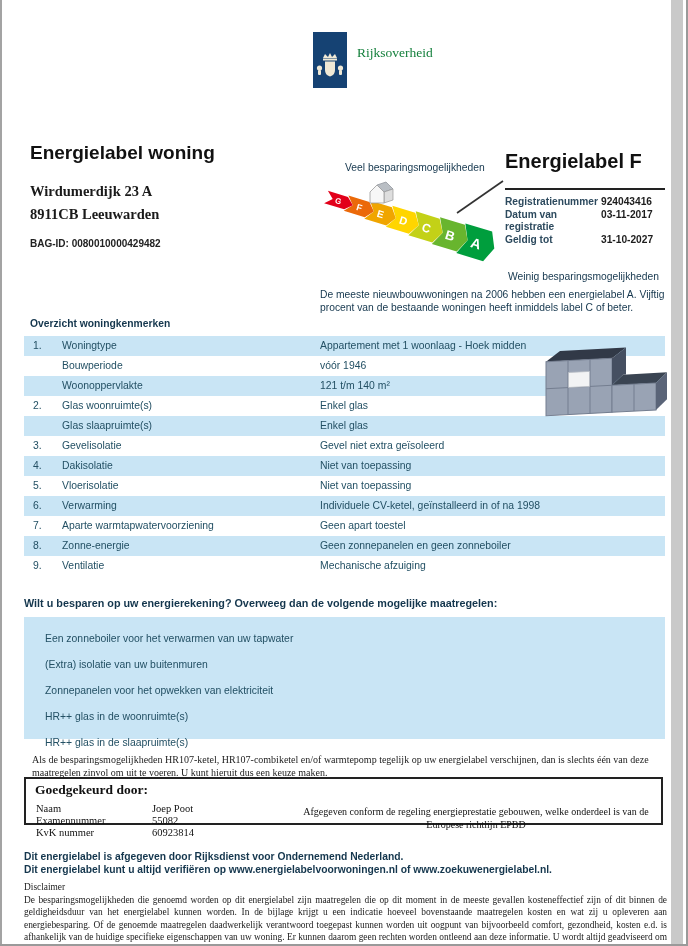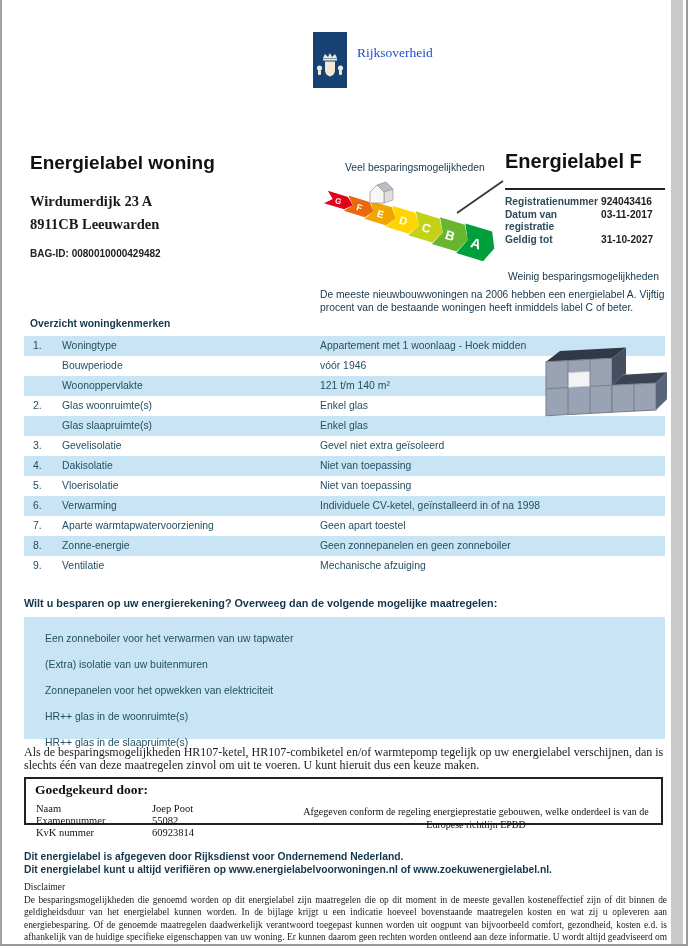--- a/index.html
+++ b/index.html
@@ -9,24 +9,24 @@
     outline:1px solid #8d8d8d;
   }
   .edge-left{position:absolute;left:0;top:0;width:2px;height:100%;background:#a3a3a3;}
   .edge-right-band{position:absolute;right:5px;top:0;width:12px;height:100%;background:#c9c9c9;}
   .edge-right-line{position:absolute;right:0;top:0;width:2px;height:100%;background:#9a9a9a;}
   .edge-bottom{position:absolute;left:0;bottom:0;width:100%;height:2px;background:#9a9a9a;}
 
   
   .logo-block{position:absolute;left:313px;top:32px;}
   .logo-text{position:absolute;left:357px;top:45px;font-family:"Liberation Serif",serif;
-    font-size:13.5px;color:#1d4ed8;}
-
-  
-  .title-block{position:absolute;left:30px;top:152px;width:290px;color:#1a1a1a;}
+    font-size:13.5px;color:#15803d;}
+
+  
+  .title-block{position:absolute;left:30px;top:142px;width:290px;color:#1a1a1a;}
   .title-block h1{font-size:19px;font-weight:bold;margin:0 0 16px 0;color:#111;}
   .addr{font-family:"Liberation Serif",serif;font-weight:bold;font-size:14.5px;line-height:23px;}
   .bagid{font-size:10px;font-weight:bold;margin-top:12px;color:#222;}
 
   
   .label-block{position:absolute;left:505px;top:150px;width:160px;}
   .label-block h2{font-size:20px;font-weight:bold;margin:0 0 15px 0;color:#111;}
   .label-rule{border:none;border-top:2px solid #222;margin:0 0 6px 0;}
   .reg-row{display:flex;font-size:10.2px;font-weight:bold;line-height:12.5px;}
   .reg-label{width:96px;color:#2d4a5e;}
@@ -49,22 +49,22 @@
   .crow .num{position:absolute;left:9px;}
   .crow .lbl{position:absolute;left:38px;text-align:right;}
   .crow .val{position:absolute;left:296px;}
   .building-svg{position:absolute;left:540px;top:334px;}
 
   
   .measures-heading{position:absolute;left:24px;top:597px;font-size:10.8px;font-weight:bold;color:#14364d;}
   .measures-box{position:absolute;left:24px;top:617px;width:641px;height:122px;background:#c9e5f5;
     padding:9px 16px 0 21px;box-sizing:border-box;}
   .measure-item{font-size:10.4px;color:#235064;line-height:26px;}
-  .measures-note{position:absolute;left:24px;top:746px;width:642px;margin:0;
-    font-family:"Liberation Serif",serif;font-size:12px;line-height:12.5px;color:#1c1c1c;}
+  .measures-note{position:absolute;left:24px;top:746px;width:642px;margin:8px;
+    font-family:"Liberation Serif",serif;font-size:10px;line-height:12.5px;color:#1c1c1c;}
 
   
   .approval-box{position:absolute;left:24px;top:777px;width:639px;height:48px;
     border:2px solid #222;box-sizing:border-box;}
   .approval-heading{position:absolute;left:9px;top:3px;font-family:"Liberation Serif",serif;
     font-size:13.5px;font-weight:bold;color:#111;}
   .appr-field{position:absolute;font-family:"Liberation Serif",serif;font-size:10.5px;color:#111;}
   .appr-label{position:absolute;left:10px;}
   .appr-value{position:absolute;left:126px;}
   .conform{position:absolute;right:10px;top:27px;width:350px;text-align:center;

